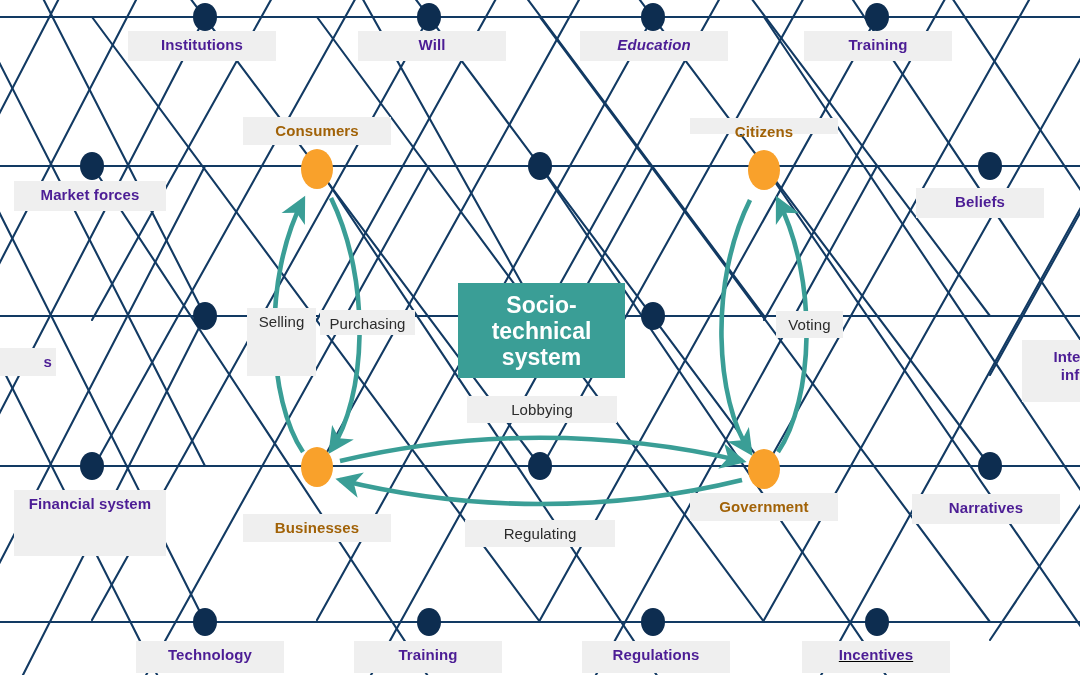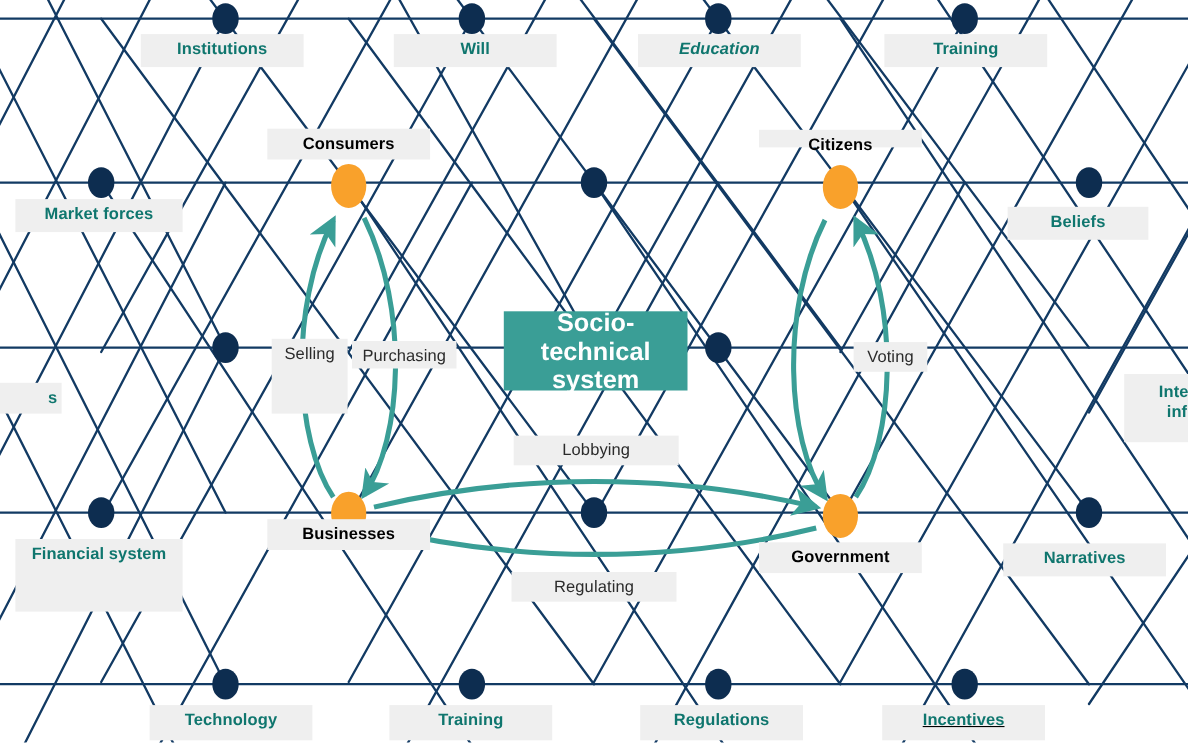--- a/index.html
+++ b/index.html
@@ -21,26 +21,26 @@
     display:flex;
     justify-content:center;
     align-items:flex-start;
     box-sizing:border-box;
     padding-top:5px;
     white-space:nowrap;
   }
   .chip .txt{
     font-size:15px;
     font-weight:bold;
-    color:#0f766e;
+    color:#4c1d95;
     letter-spacing:.1px;
     line-height:18px;
     text-align:center;
   }
-  .chip.actor .txt{color:#000000;}
+  .chip.actor .txt{color:#a16207;}
   .chip.plain .txt{
     font-weight:normal;
     color:#2b2b2b;
     font-size:15px;
   }
   .chip.two .txt{white-space:normal;}
 
   
   .orb{
     position:absolute;
@@ -233,21 +233,21 @@
   <div class="orb" style="left:748px;top:150px;width:32px;height:40px;"></div>
   <div class="orb" style="left:301px;top:447px;width:32px;height:40px;"></div>
   <div class="orb" style="left:748px;top:449px;width:32px;height:40px;"></div>
 
   <div class="chip actor" style="left:243px;top:117px;width:148px;height:28px;">
     <span class="txt">Consumers</span>
   </div>
   <div class="chip actor" style="left:690px;top:118px;width:148px;height:16px;">
     <span class="txt">Citizens</span>
   </div>
-  <div class="chip actor" style="left:243px;top:472px;width:148px;height:28px;">
+  <div class="chip actor" style="left:243px;top:514px;width:148px;height:28px;">
     <span class="txt">Businesses</span>
   </div>
   <div class="chip actor" style="left:690px;top:493px;width:148px;height:28px;">
     <span class="txt">Government</span>
   </div>
 
   <div class="chip plain" style="left:247px;top:308px;width:69px;height:68px;">
     <span class="txt">Selling</span>
   </div>
   <div class="chip plain" style="left:320px;top:310px;width:95px;height:25px;">
@@ -256,17 +256,17 @@
   <div class="chip plain" style="left:776px;top:311px;width:67px;height:27px;">
     <span class="txt">Voting</span>
   </div>
   <div class="chip plain" style="left:467px;top:396px;width:150px;height:27px;">
     <span class="txt">Lobbying</span>
   </div>
   <div class="chip plain" style="left:465px;top:520px;width:150px;height:27px;">
     <span class="txt">Regulating</span>
   </div>
 
-  <div class="centre" style="left:458px;top:283px;width:167px;height:72px;">
+  <div class="centre" style="left:458px;top:283px;width:167px;height:95px;">
     <span class="txt">Socio-technical system</span>
   </div>
 
 </div>
 
 </body></html>

